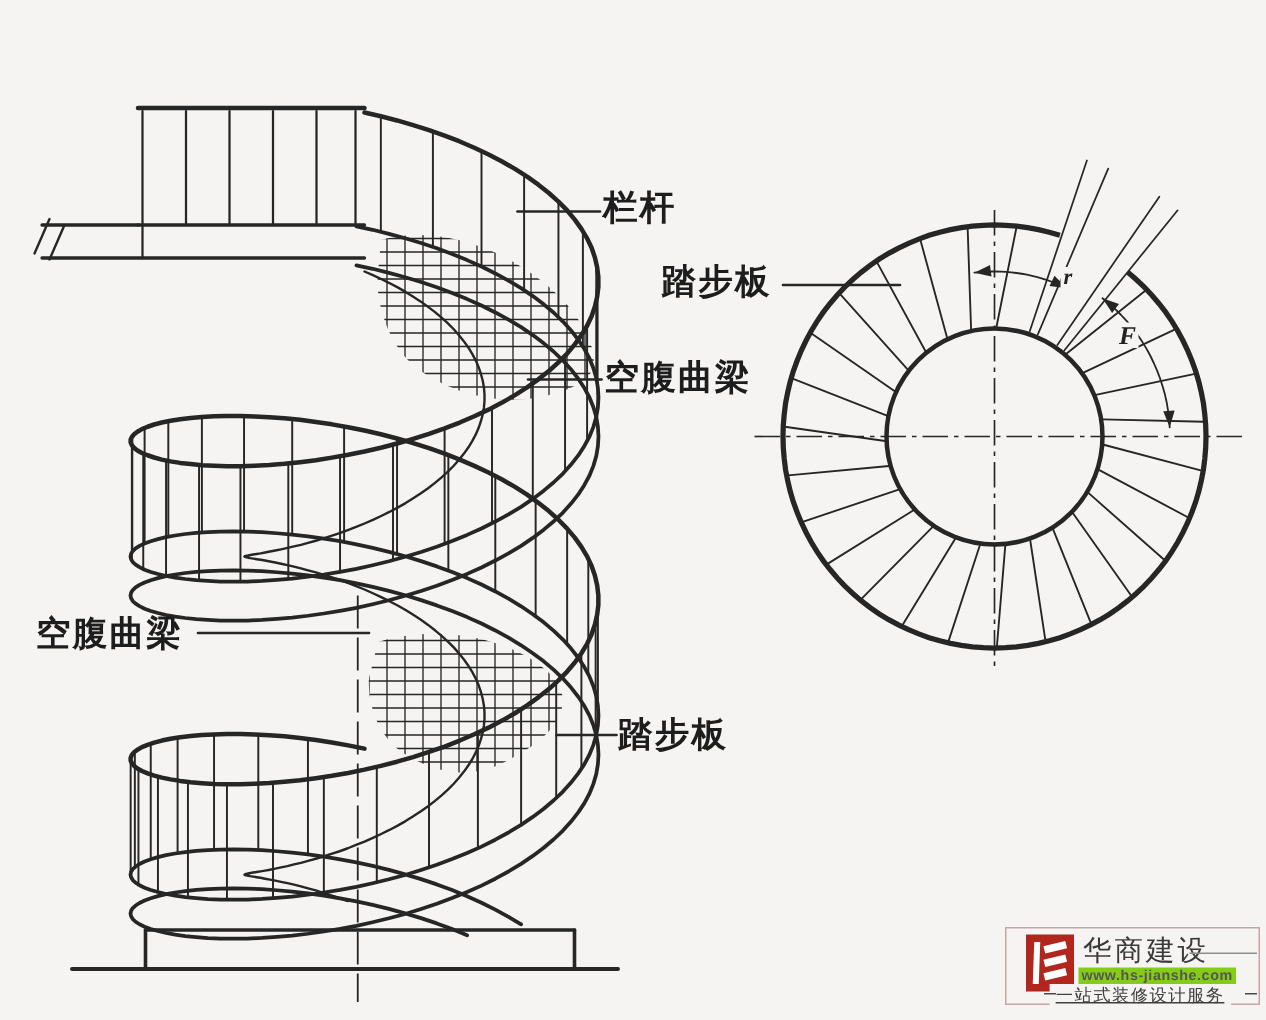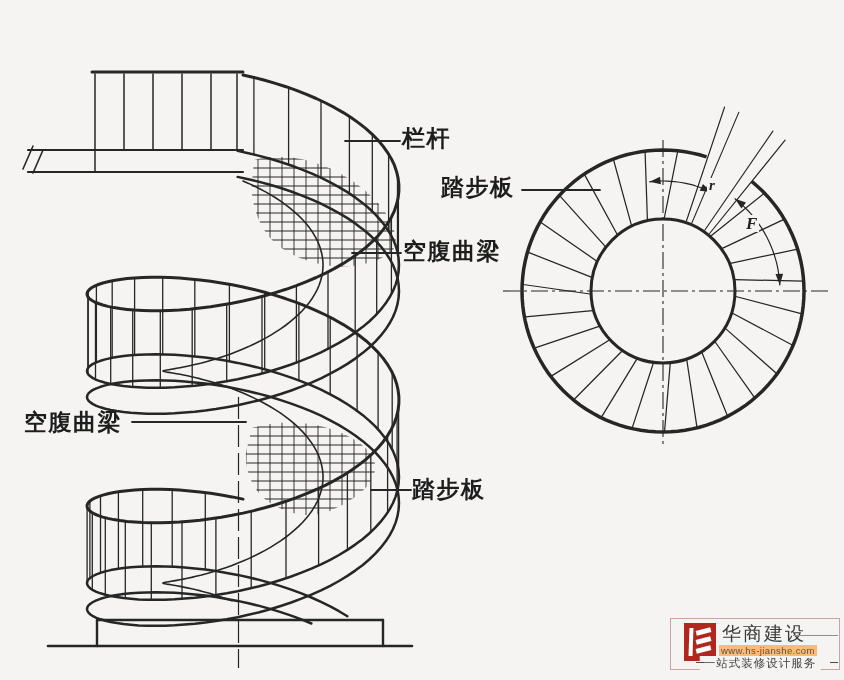--- a/index.html
+++ b/index.html
@@ -17,25 +17,25 @@
   .wm-frame{position:absolute;left:6px;top:8px;width:168px;height:50px;
             border:1.5px solid #c6a6a3;}
   .wm-logo{position:absolute;left:20px;top:13px;width:32px;height:38px;background:#b2271d;}
   .wm-logo span{position:absolute;background:#ffffff;}
   .wm-bv{left:5px;top:5px;width:4px;height:28px;transform:rotate(2deg);}
   .wm-b1{left:12px;top:6px;width:15px;height:5px;transform:rotate(-14deg);}
   .wm-b2{left:12px;top:15px;width:15px;height:5px;transform:rotate(-14deg);}
   .wm-b3{left:12px;top:24px;width:15px;height:5px;transform:rotate(-14deg);}
   .wm-brand{position:absolute;left:55px;top:11px;font-size:19px;font-weight:400;color:#3a3a3a;
             letter-spacing:2px;background:#f5f4f2;padding:0 3px;white-space:nowrap;}
-  .wm-url{position:absolute;left:55px;top:35px;font-size:9.5px;font-weight:400;color:#555;
-          background:#fdba74;padding:0 2px;letter-spacing:.4px;white-space:nowrap;}
+  .wm-url{position:absolute;left:55px;top:35px;font-size:9.5px;font-weight:700;color:#555;
+          background:#84cc16;padding:0 2px;letter-spacing:.4px;white-space:nowrap;}
   .wm-line{position:absolute;left:129px;top:25px;width:45px;border-top:1.5px solid #8d8d8d;}
   .wm-tag{position:absolute;left:96px;top:46px;transform:translateX(-50%);font-size:11.5px;
-          color:#3f3f3f;background:#f5f4f2;padding:0 4px;white-space:nowrap;letter-spacing:1px;}
+          color:#3f3f3f;background:#f5f4f2;padding:0 4px;white-space:nowrap;letter-spacing:1px;text-decoration:underline;}
   .wm-dash{position:absolute;top:52px;width:8px;border-top:1.5px solid #4a4a4a;}
   .wm-dash-l{left:32px;}
   .wm-dash-r{right:4px;}
 </style>
 </head>
 <body>
 
 <div class="stage">
   <svg id="art" width="844" height="680" viewBox="0 0 844 680">
       <g>

